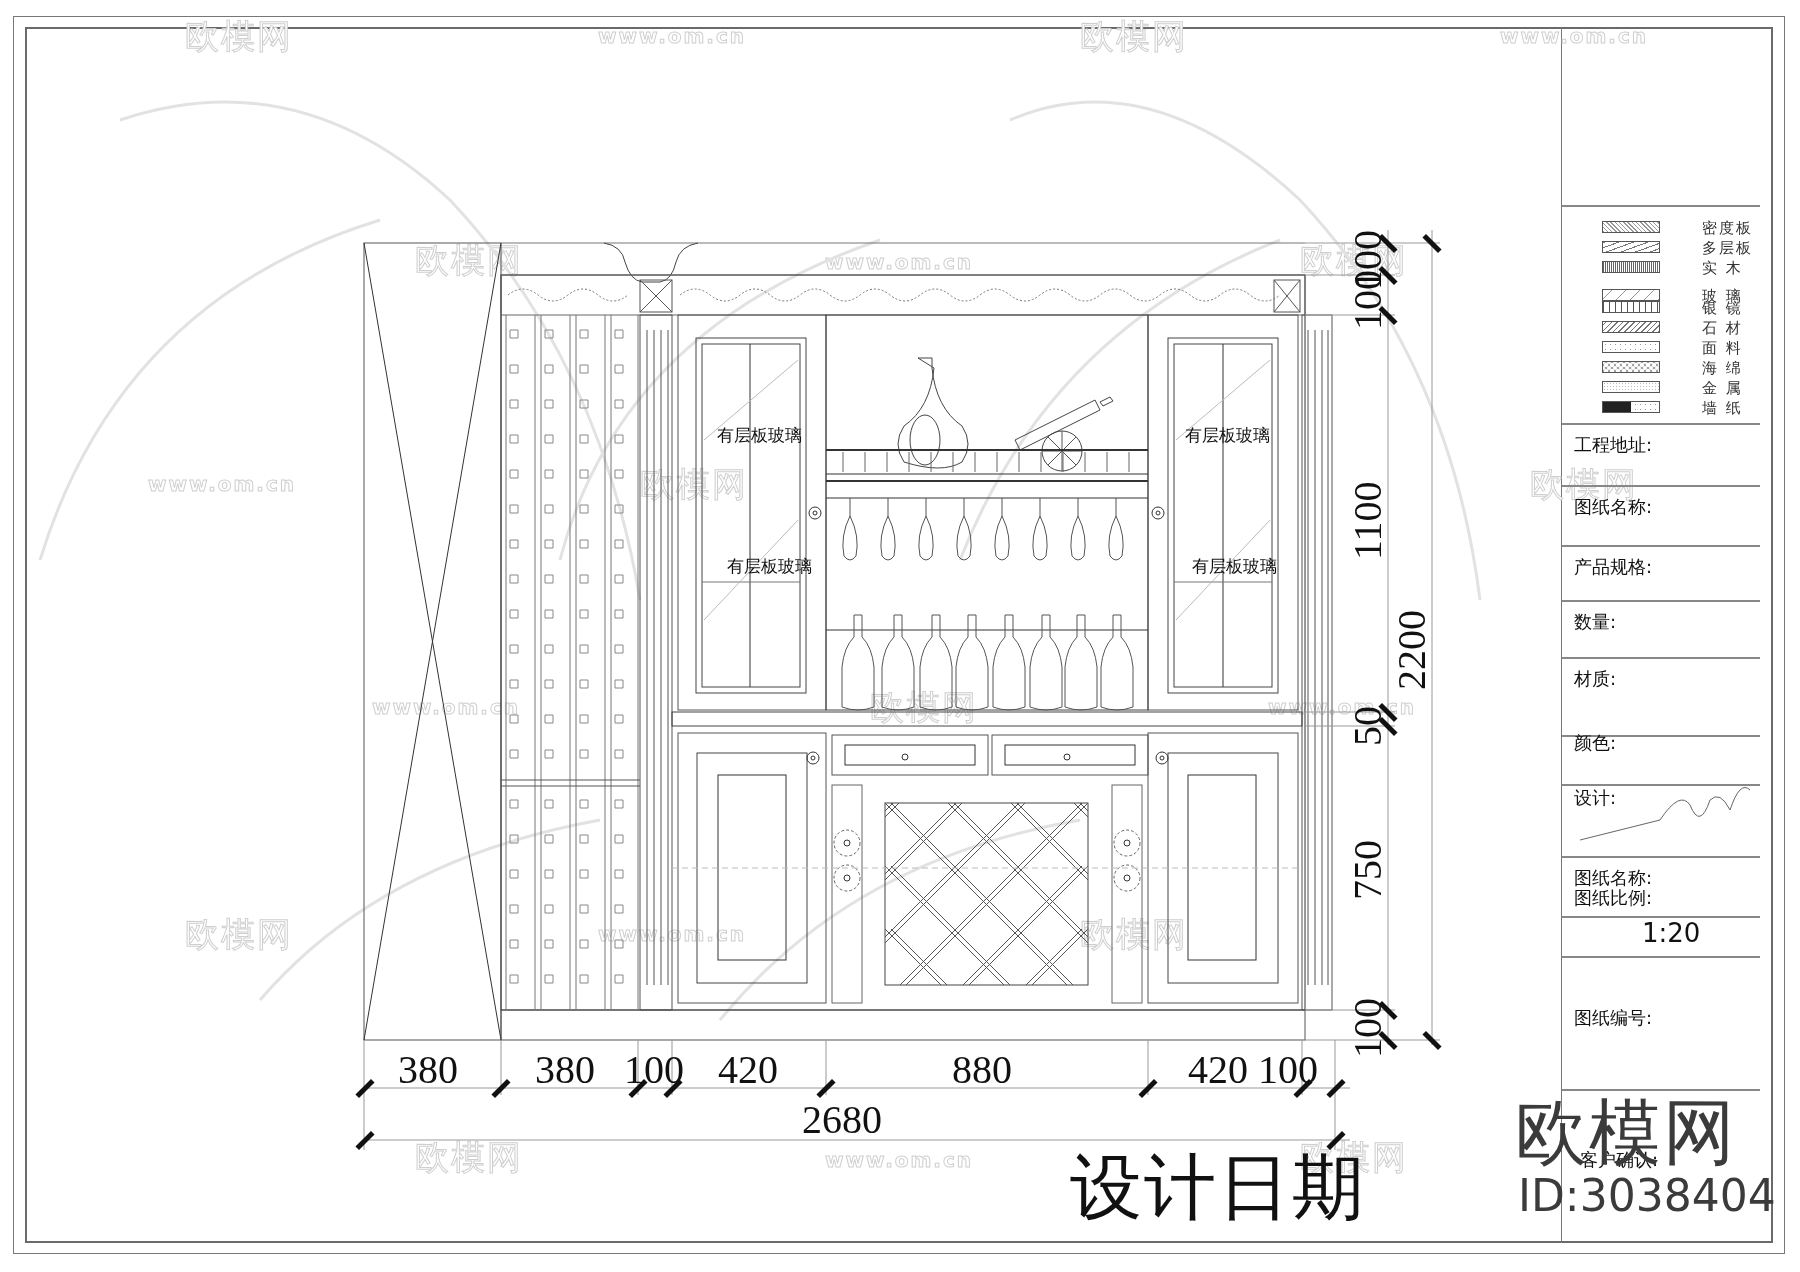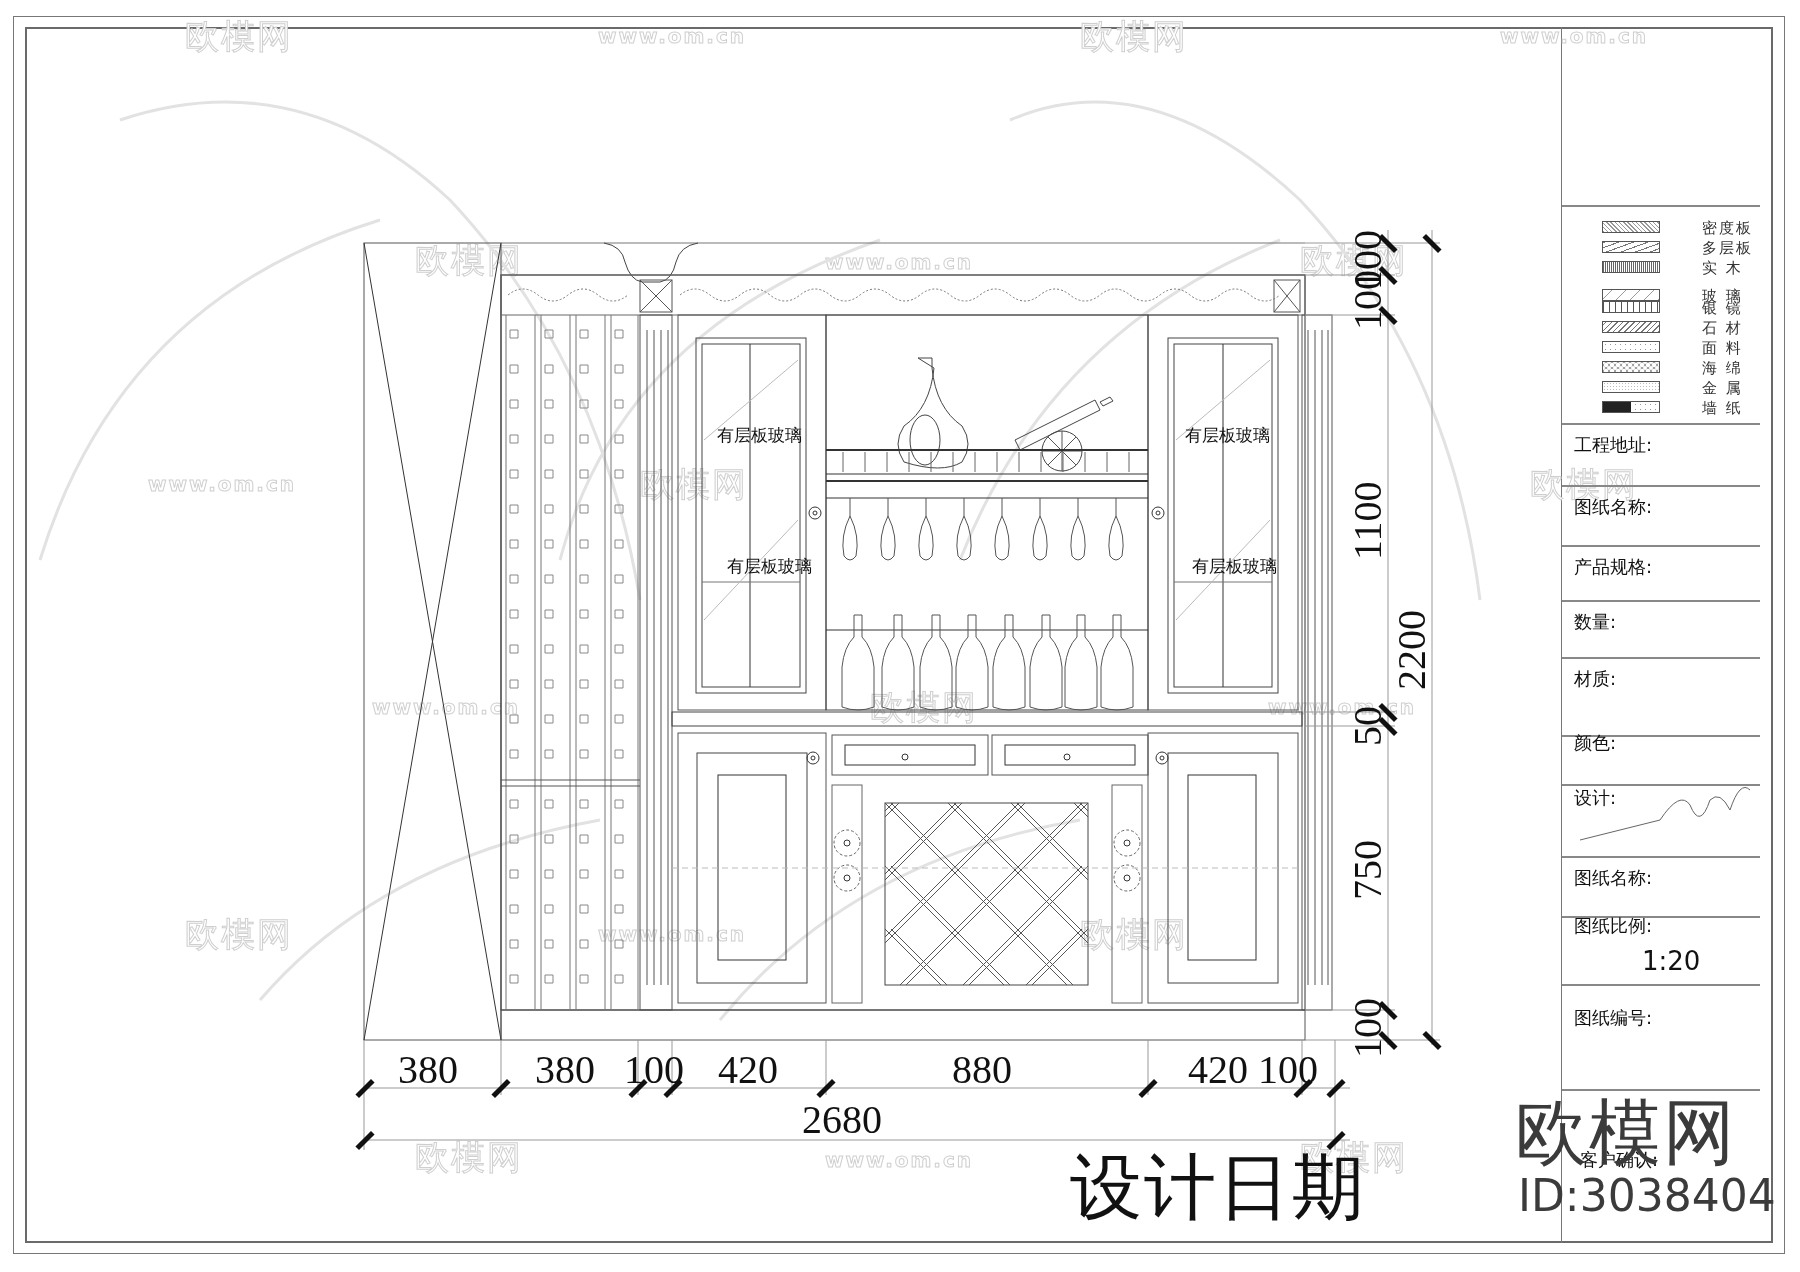--- a/index.html
+++ b/index.html
@@ -381,21 +381,21 @@
     </div>
   <div class="tb" style="top:723px;height:63px;">
       <span class="tb-label">颜色:</span>
     </div>
   <div class="tb" style="top:778px;height:80px;">
       <span class="tb-label">设计:</span>
     </div>
   <div class="tb" style="top:858px;height:60px;">
       <span class="tb-label">图纸名称:</span>
     </div>
-  <div class="tb" style="top:906px;height:80px;">
+  <div class="tb" style="top:878px;height:80px;">
     <span class="tb-label">图纸比例:</span>
     <span class="tb-value" style="top:40px;">1:20</span>
   </div>
   <div class="tb" style="top:998px;height:93px;">
       <span class="tb-label">图纸编号:</span>
     </div>
   <div class="tb" style="top:1140px;height:160px;border-bottom:none;">
       <span class="tb-label" style="left:18px;">客户确认:</span>
     </div>
 </div>

